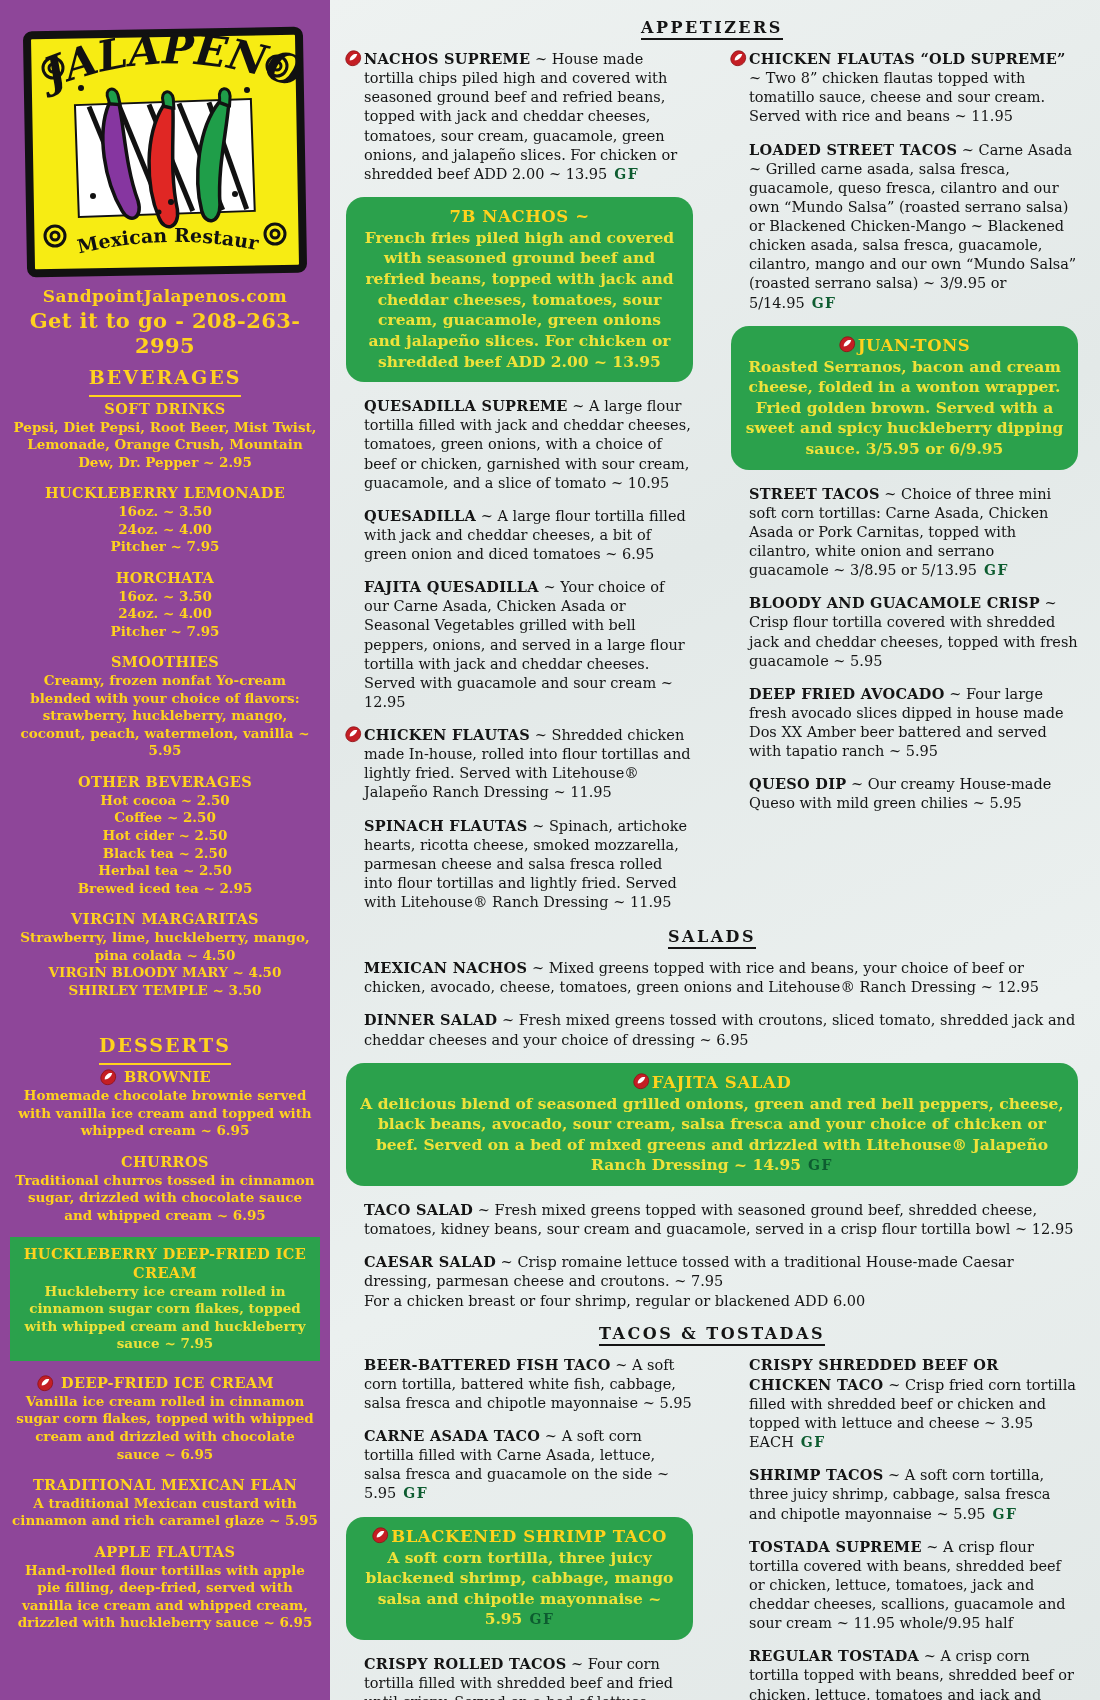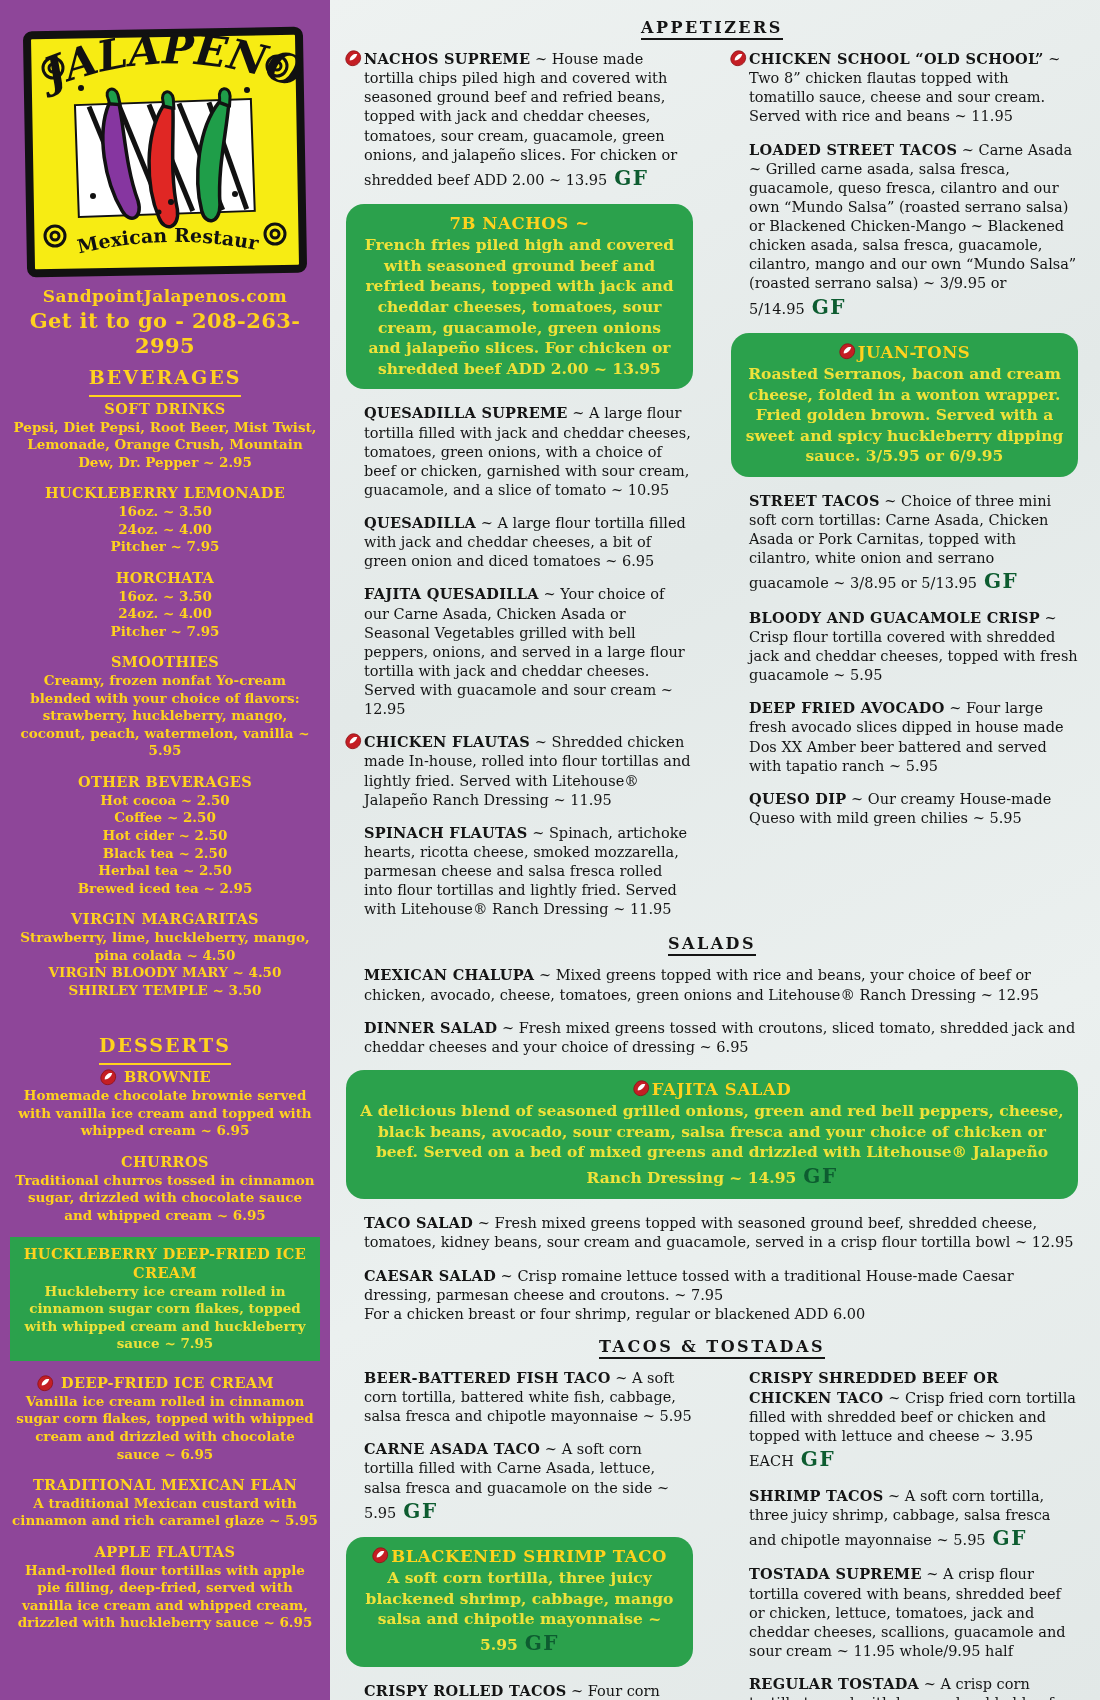--- a/index.html
+++ b/index.html
@@ -26,21 +26,21 @@
   .sec-hdr{text-align:center;font-weight:bold;font-size:16px;letter-spacing:2.5px;margin:2px 0 12px;color:var(--body_ink,#141414);}
   .sec-hdr span{border-bottom:2.5px solid var(--body_ink,#141414);padding-bottom:1px;}
   .cols{display:flex;gap:38px;}
   .col{flex:1;min-width:0;}
   .item{margin-bottom:13px;padding-left:18px;color:var(--body_ink,#141414);}
   .item-text{margin:0;font-size:14.5px;line-height:1.32;}
   .item-note{margin:0;font-size:14.5px;line-height:1.32;}
   .item-name{font-weight:bold;letter-spacing:.3px;}
   .fav-icon{display:inline-block;width:17px;height:17px;margin-left:-19px;margin-right:2px;vertical-align:-3px;}
   .fav-icon svg{width:17px;height:17px;display:block;}
-  .gf{font-weight:bold;color:var(--gf_green,#0d5c30);letter-spacing:1.5px;margin-left:7px;font-size:20px;}
+  .gf{font-weight:bold;color:var(--gf_green,#0d5c30);letter-spacing:1.5px;margin-left:7px;font-size:14px;}
   .green-box{background:var(--box_green,#2ba14c);text-align:center;padding:10px 14px;margin:2px 0 14px;padding-left:14px;border-radius:18px;}
   .box-title{color:var(--menu_yellow,#ffd21e);font-weight:bold;font-size:16.5px;letter-spacing:.6px;margin-bottom:2px;}
   .box-title .fav-icon{margin-left:0;vertical-align:-2px;}
   .box-desc{color:var(--box_text_yellow,#efe23a);font-weight:bold;font-size:15.5px;line-height:1.33;}
   .sb-box .sb-title{color:var(--menu_yellow,#ffd21e);}
   .sb-box .sb-line{color:var(--box_text_yellow,#efe23a);}
 </style>
 </head>
 <body>
 
@@ -243,21 +243,21 @@
           </div>
           <div class="item">
             <p class="item-text"><span class="item-name">SPINACH FLAUTAS</span> ~ Spinach, artichoke hearts, ricotta cheese, smoked mozzarella, parmesan cheese and salsa fresca rolled into flour tortillas and lightly fried. Served with Litehouse® Ranch Dressing ~ 11.95</p>
           </div>
         </div>
       <div class="col">
           <div class="item">
             <p class="item-text"><span class="fav-icon"><svg viewBox="0 0 20 20">
                   <path fill="#c41e24" stroke="#8e1318" stroke-width="1" d="M10 1 C16 1 19.3 6 18.2 11 C17 16.2 12 19.3 7 18.2 C2 17 -.4 11.8 1.8 7 C3.6 3 6.8 1 10 1 Z"></path>
                   <path fill="#fff" d="M5.6 10.6 C6.6 6.4 10.8 3.8 14.4 4.8 C13.4 9 10 12.4 5.6 12.4 Z"></path>
-                </svg></span><span class="item-name">CHICKEN SCHOOL “OLD SCHOOL”</span> ~ Two 8” chicken flautas topped with tomatillo sauce, cheese and sour cream.</p>
+                </svg></span><span class="item-name">CHICKEN FLAUTAS “OLD SUPREME”</span> ~ Two 8” chicken flautas topped with tomatillo sauce, cheese and sour cream.</p>
             <p class="item-note">Served with rice and beans ~ 11.95</p>
           </div>
           <div class="item">
             <p class="item-text"><span class="item-name">LOADED STREET TACOS</span> ~ Carne Asada ~ Grilled carne asada, salsa fresca, guacamole, queso fresca, cilantro and our own “Mundo Salsa” (roasted serrano salsa) or Blackened Chicken-Mango ~ Blackened chicken asada, salsa fresca, guacamole, cilantro, mango and our own “Mundo Salsa” (roasted serrano salsa) ~ 3/9.95 or 5/14.95<span class="gf">GF</span></p>
           </div>
           <div class="green-box">
             <div class="box-title"><span class="fav-icon"><svg viewBox="0 0 20 20">
                   <path fill="#c41e24" stroke="#8e1318" stroke-width="1" d="M10 1 C16 1 19.3 6 18.2 11 C17 16.2 12 19.3 7 18.2 C2 17 -.4 11.8 1.8 7 C3.6 3 6.8 1 10 1 Z"></path>
                   <path fill="#fff" d="M5.6 10.6 C6.6 6.4 10.8 3.8 14.4 4.8 C13.4 9 10 12.4 5.6 12.4 Z"></path>
                 </svg></span>JUAN-TONS</div>
@@ -274,21 +274,21 @@
           </div>
           <div class="item">
             <p class="item-text"><span class="item-name">QUESO DIP</span> ~ Our creamy House-made Queso with mild green chilies ~ 5.95</p>
           </div>
         </div>
     </div>
 
     <div class="sec-hdr"><span>SALADS</span></div>
     <div>
         <div class="item">
-          <p class="item-text"><span class="item-name">MEXICAN CHALUPA</span> ~ Mixed greens topped with rice and beans, your choice of beef or chicken, avocado, cheese, tomatoes, green onions and Litehouse® Ranch Dressing ~ 12.95</p>
+          <p class="item-text"><span class="item-name">MEXICAN NACHOS</span> ~ Mixed greens topped with rice and beans, your choice of beef or chicken, avocado, cheese, tomatoes, green onions and Litehouse® Ranch Dressing ~ 12.95</p>
         </div>
         <div class="item">
           <p class="item-text"><span class="item-name">DINNER SALAD</span> ~ Fresh mixed greens tossed with croutons, sliced tomato, shredded jack and cheddar cheeses and your choice of dressing ~ 6.95</p>
         </div>
         <div class="green-box">
           <div class="box-title"><span class="fav-icon"><svg viewBox="0 0 20 20">
                 <path fill="#c41e24" stroke="#8e1318" stroke-width="1" d="M10 1 C16 1 19.3 6 18.2 11 C17 16.2 12 19.3 7 18.2 C2 17 -.4 11.8 1.8 7 C3.6 3 6.8 1 10 1 Z"></path>
                 <path fill="#fff" d="M5.6 10.6 C6.6 6.4 10.8 3.8 14.4 4.8 C13.4 9 10 12.4 5.6 12.4 Z"></path>
               </svg></span>FAJITA SALAD</div>
           <div class="box-desc">A delicious blend of seasoned grilled onions, green and red bell peppers, cheese, black beans, avocado, sour cream, salsa fresca and your choice of chicken or beef. Served on a bed of mixed greens and drizzled with Litehouse® Jalapeño Ranch Dressing ~ 14.95<span class="gf">GF</span></div>

